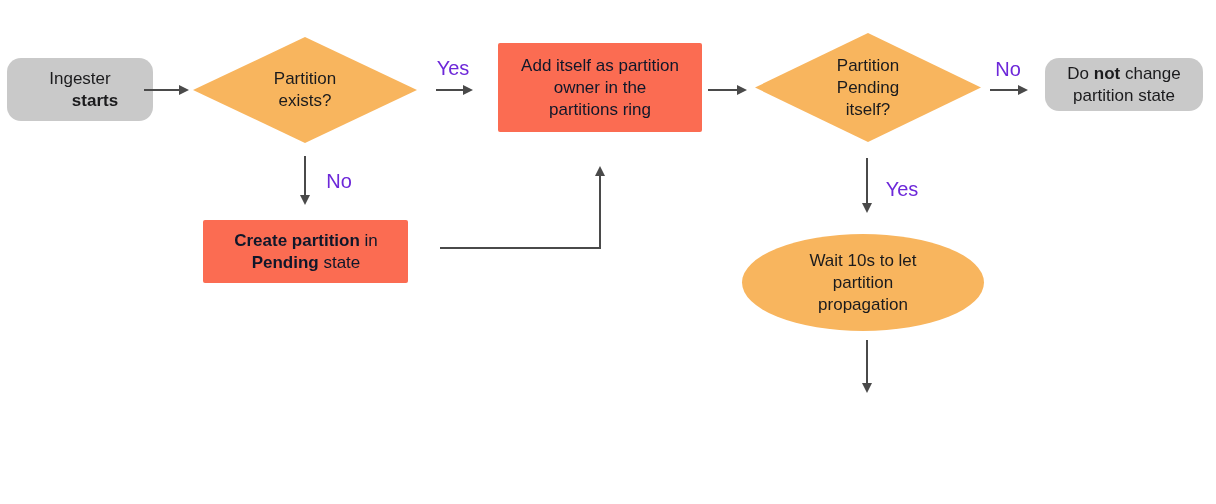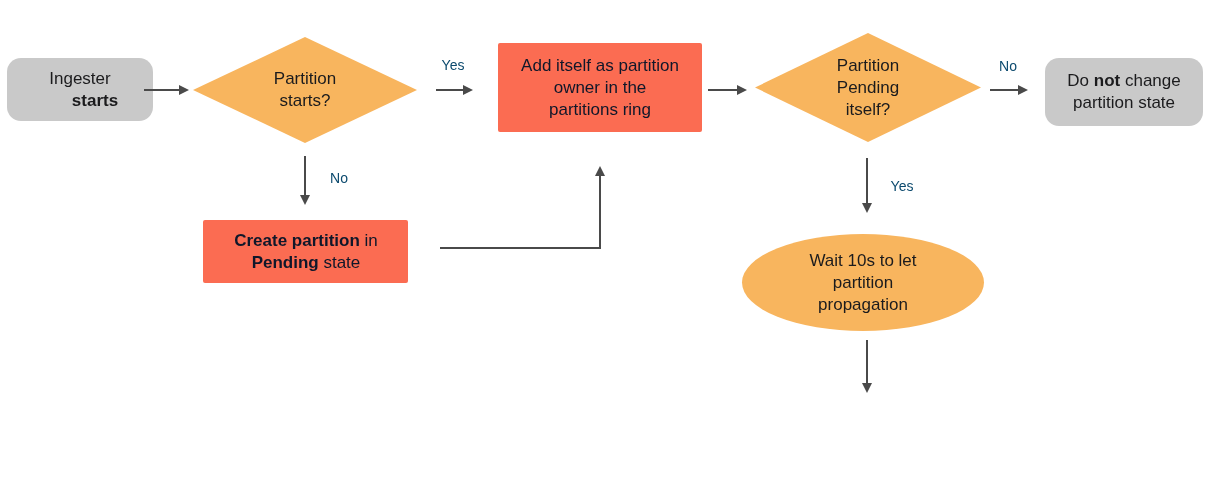--- a/index.html
+++ b/index.html
@@ -28,46 +28,46 @@
   }
   .ellipse{border-radius:50%;background:var(--orange);}
   .hline{position:absolute;height:2px;background:var(--arrow);}
   .vline{position:absolute;width:2px;background:var(--arrow);}
   .arr{position:absolute;width:0;height:0;}
   .arr-right{border-top:5px solid transparent;border-bottom:5px solid transparent;border-left:10px solid var(--arrow);}
   .arr-down{border-left:5px solid transparent;border-right:5px solid transparent;border-top:10px solid var(--arrow);}
   .arr-up{border-left:5px solid transparent;border-right:5px solid transparent;border-bottom:10px solid var(--arrow);}
   .edge-label{
     position:absolute;
-    font-size:14px;color:#0c4a6e;
+    font-size:20px;color:#6d28d9;
     width:44px;text-align:center;
   }
 </style>
 </head>
 <body>
 
 <div id="canvas">
 
   <div class="node rounded" style="left:7px;top:58px;width:146px;height:63px;">
       <span><span>Ingester</span><br><span style="font-weight: 700; margin-left: 30px;">starts</span></span>
     </div>
 
   <div class="node diamond" style="left:193px;top:37px;width:224px;height:106px;">
-      <span><span>Partition</span><br><span>starts?</span></span>
+      <span><span>Partition</span><br><span>exists?</span></span>
     </div>
 
   <div class="node process" style="left:498px;top:43px;width:204px;height:89px;">
       <span><span>Add itself as partition</span><br><span style="font-weight: 400;">owner</span><span> in the</span><br><span>partitions ring</span></span>
     </div>
 
   <div class="node diamond" style="left:755px;top:33px;width:226px;height:109px;">
       <span><span>Partition</span><br><span>Pending</span><br><span>itself?</span></span>
     </div>
 
-  <div class="node rounded" style="left:1045px;top:58px;width:158px;height:68px;">
+  <div class="node rounded" style="left:1045px;top:58px;width:158px;height:53px;">
       <span><span>Do </span><span style="font-weight: 700;">not</span><span> change</span><br><span>partition state</span></span>
     </div>
 
   <div class="node process" style="left:203px;top:220px;width:205px;height:63px;padding-left:9px;">
       <span><span style="font-weight: 700;">Create partition</span><span> in</span><br><span style="font-weight: 700;">Pending</span><span> state</span></span>
     </div>
 
   <div class="node ellipse" style="left:742px;top:234px;width:242px;height:97px;">
       <span><span>Wait 10s to let</span><br><span>partition</span><br><span>propagation</span></span>
     </div>

